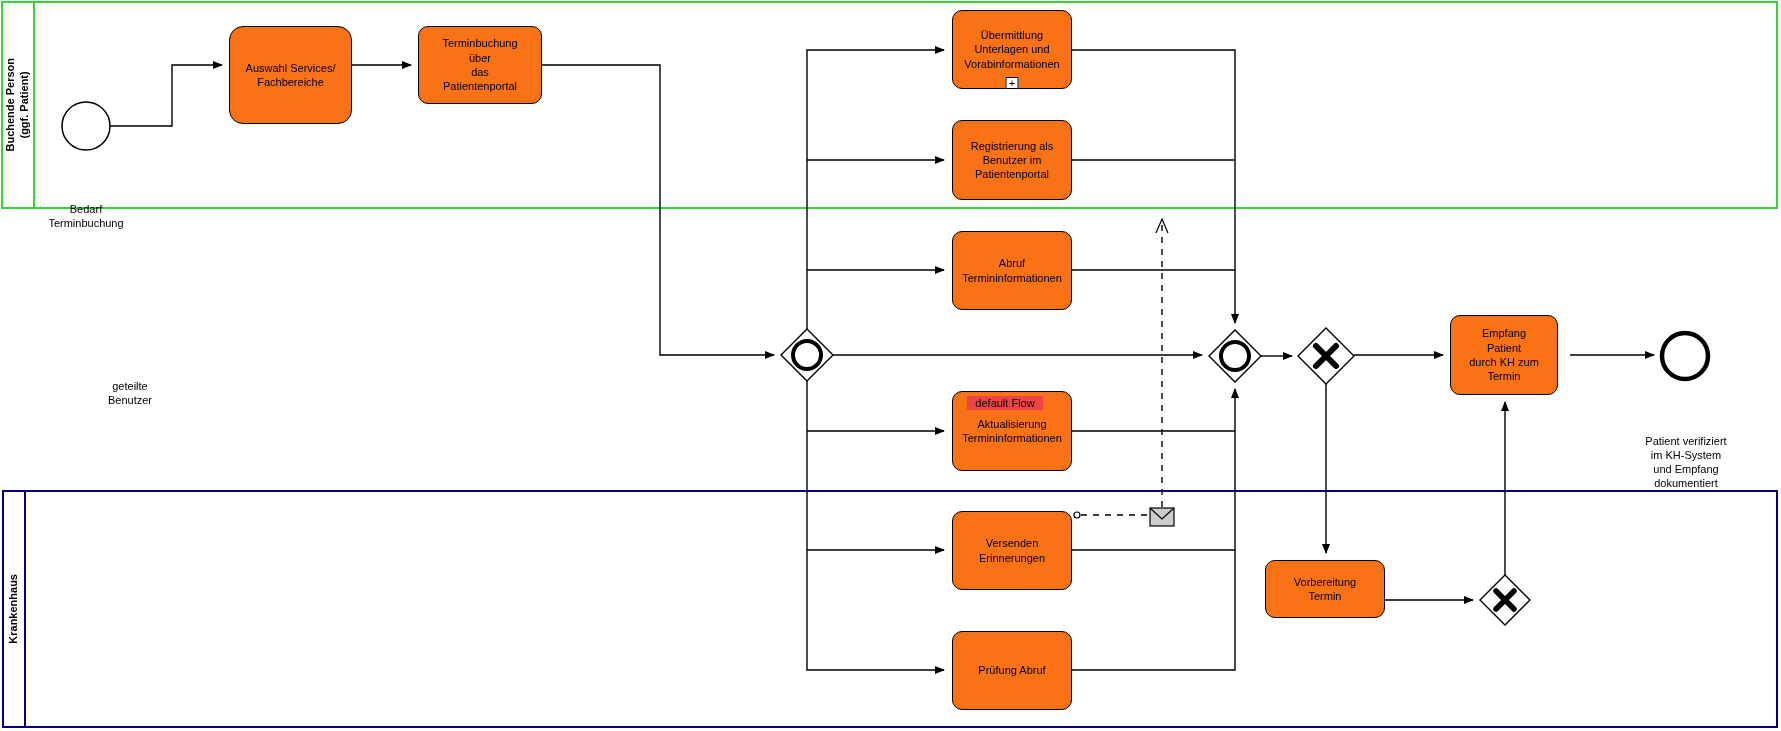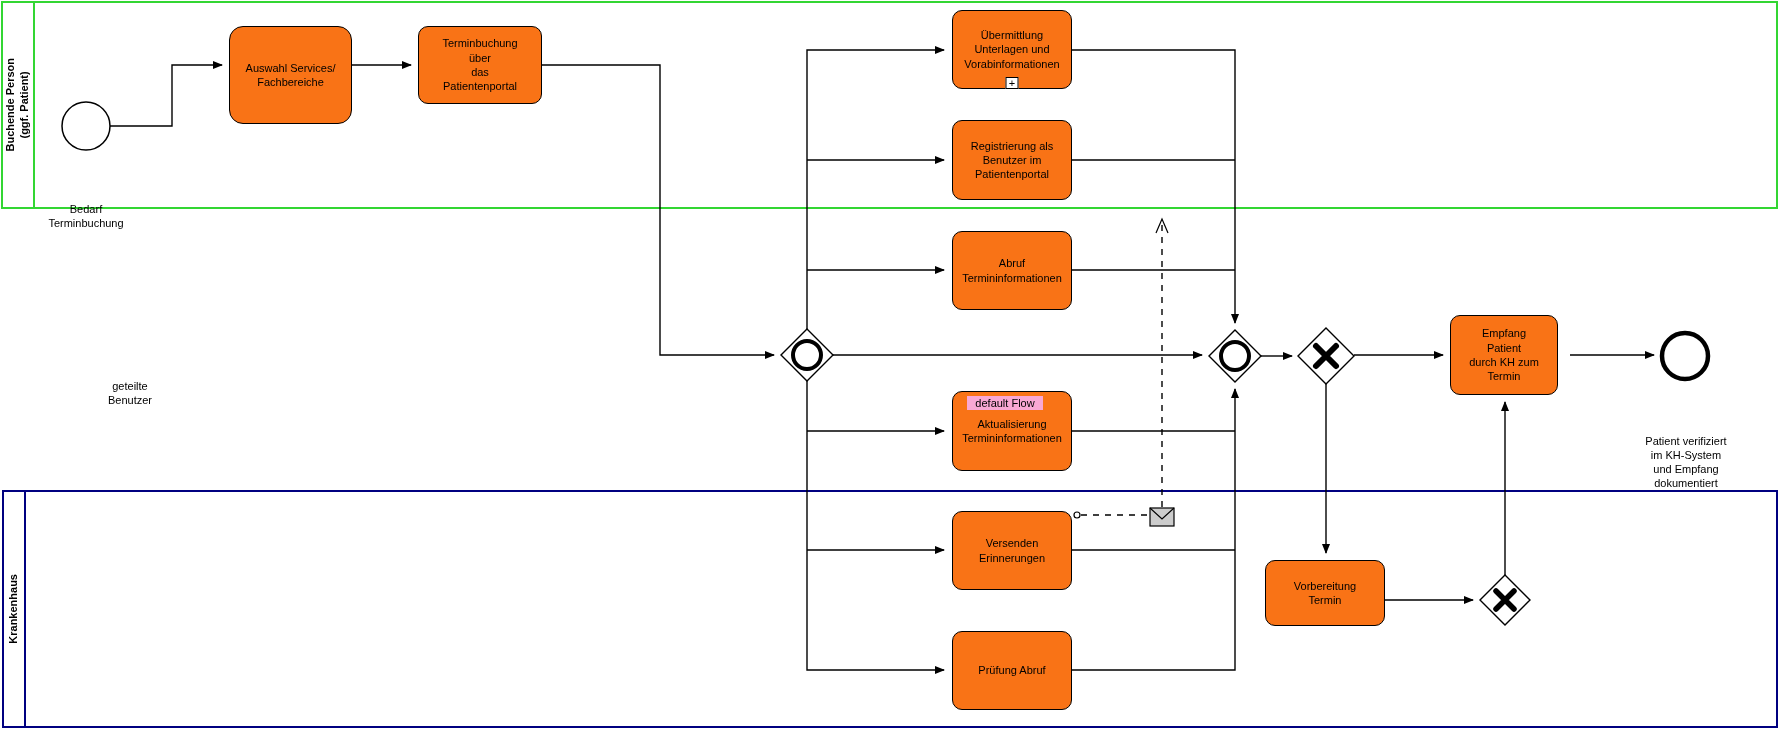--- a/index.html
+++ b/index.html
@@ -21,21 +21,21 @@
     white-space:pre-line;line-height:1.3;padding:14px;z-index:3;
   }
   .sub-marker{
     position:absolute;left:50%;bottom:-1px;transform:translateX(-50%);
     width:13px;height:12px;border:1px solid #000;background:#fff;box-sizing:border-box;
     display:flex;align-items:center;justify-content:center;font-size:11px;line-height:10px;
   }
   .lbl{
     position:absolute;text-align:center;white-space:pre-line;line-height:1.28;z-index:4;margin-top:48px;
   }
-  .lbl-onflow{background:#f9a8d4;padding:0 2px;}
+  .lbl-onflow{background:#ef4444;padding:0 2px;}
   #wires{position:absolute;left:0;top:0;width:1781px;height:731px;z-index:2;}
 </style>
 </head>
 <body>
 
 <div id="canvas">
 
   <div class="lane lane-green" style="left:1px;top:1px;width:1777px;height:208px;">
     <div class="lane-strip lane-strip-green" style="width:30px;">
       <div class="lane-title">Buchende Person
@@ -145,21 +145,21 @@
 Termininformationen</div>
 
   <div class="task" style="left:952px;top:511px;width:120px;height:79px;">Versenden
 Erinnerungen</div>
 
   <div class="task" style="left:952px;top:631px;width:120px;height:79px;">Prüfung Abruf</div>
 
   <div class="task" style="left:1450px;top:315px;width:108px;height:80px;">Empfang Patient
 durch KH zum Termin</div>
 
-  <div class="task" style="left:1265px;top:560px;width:120px;height:66px;">Vorbereitung Termin</div>
+  <div class="task" style="left:1265px;top:560px;width:120px;height:58px;">Vorbereitung Termin</div>
 
   <div class="lbl" style="left:16px;top:154px;width:140px;">Bedarf
 Terminbuchung</div>
 
   <div class="lbl" style="left:1616px;top:386px;width:140px;">Patient verifiziert
 im KH-System
 und Empfang
 dokumentiert</div>
 
   <div class="lbl" style="left:70px;top:331px;width:120px;">geteilte

